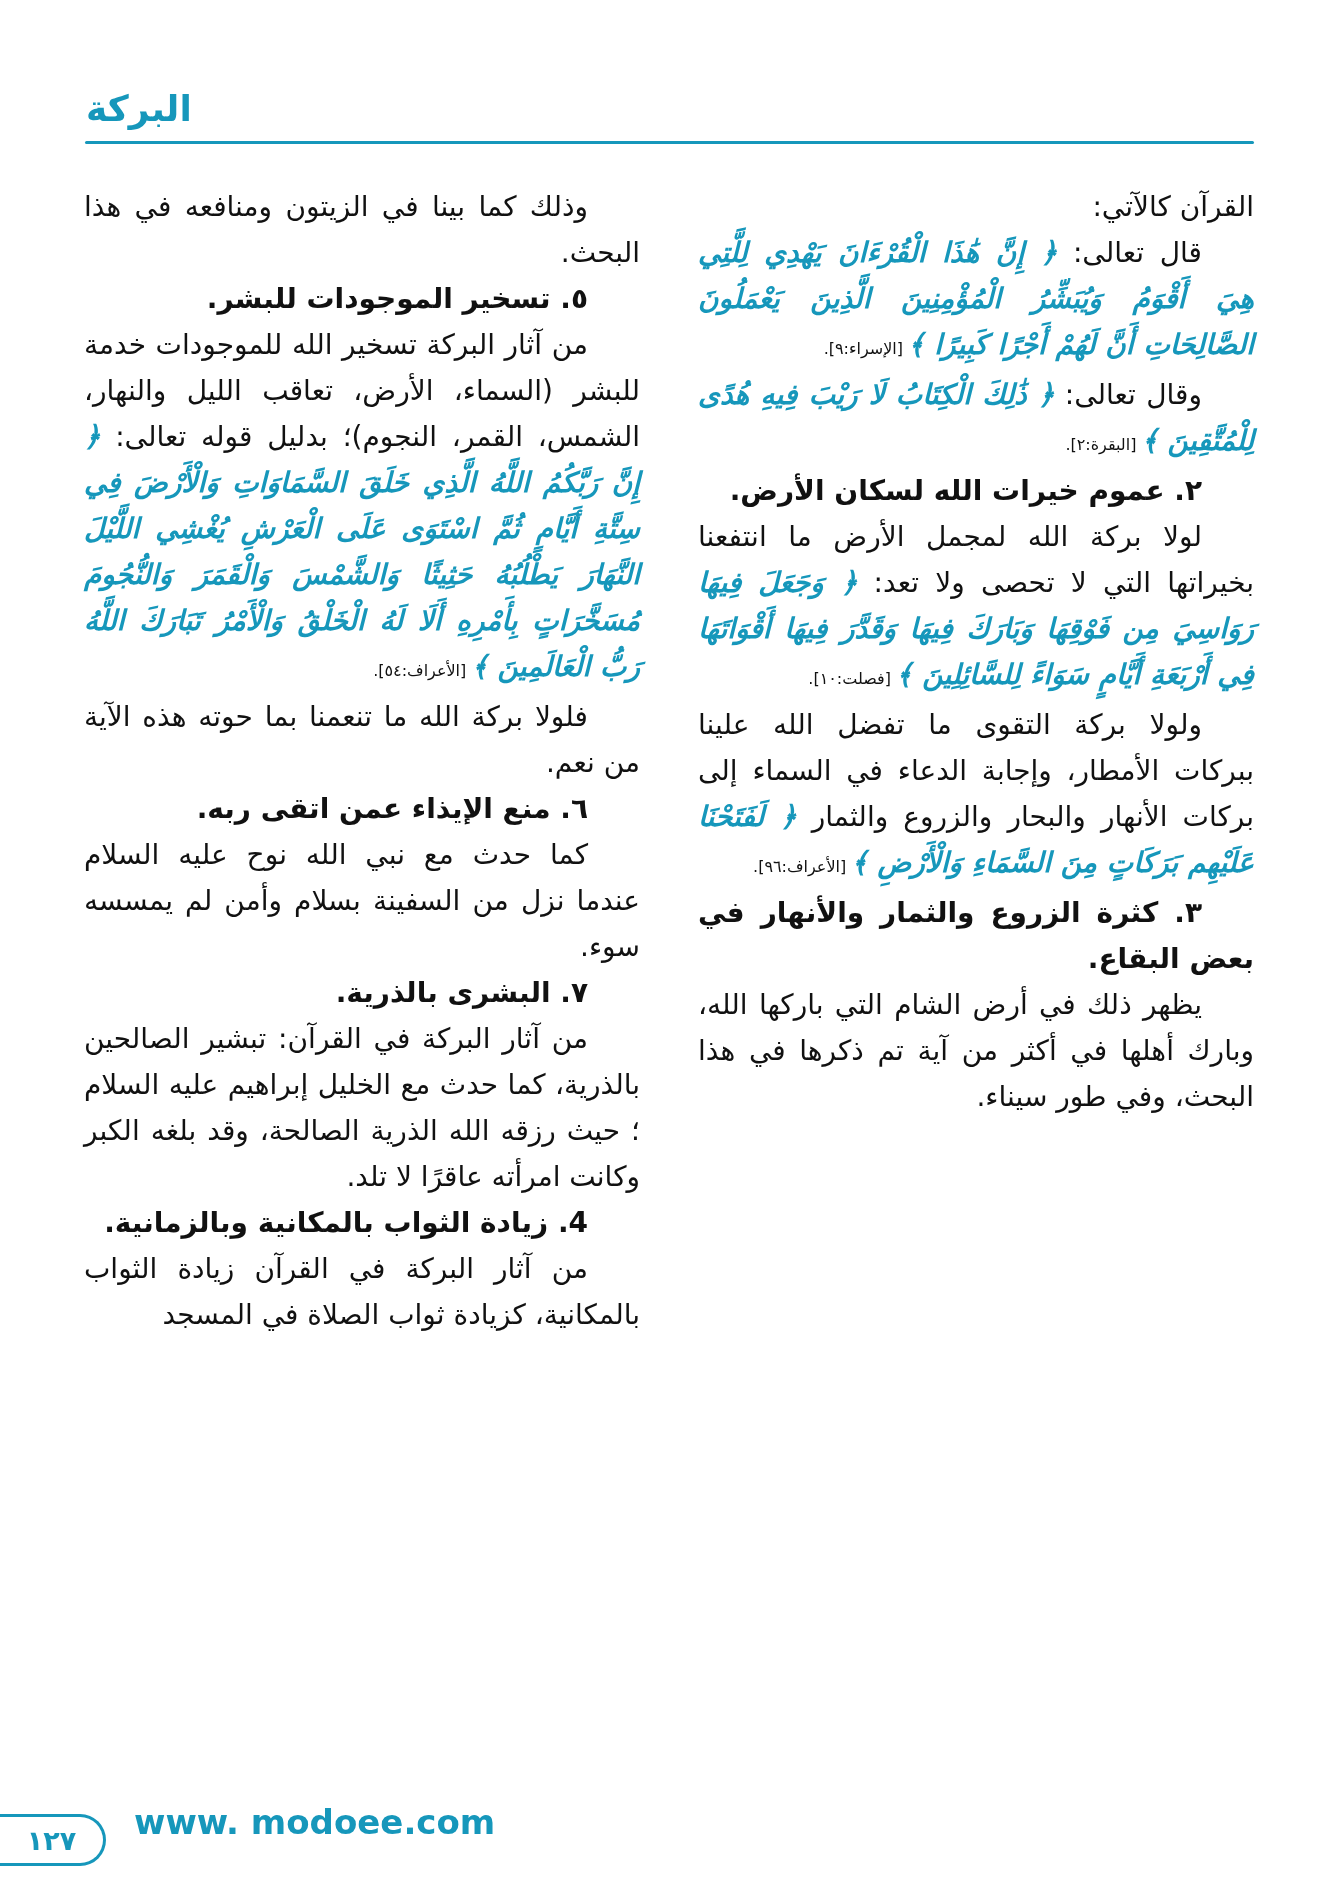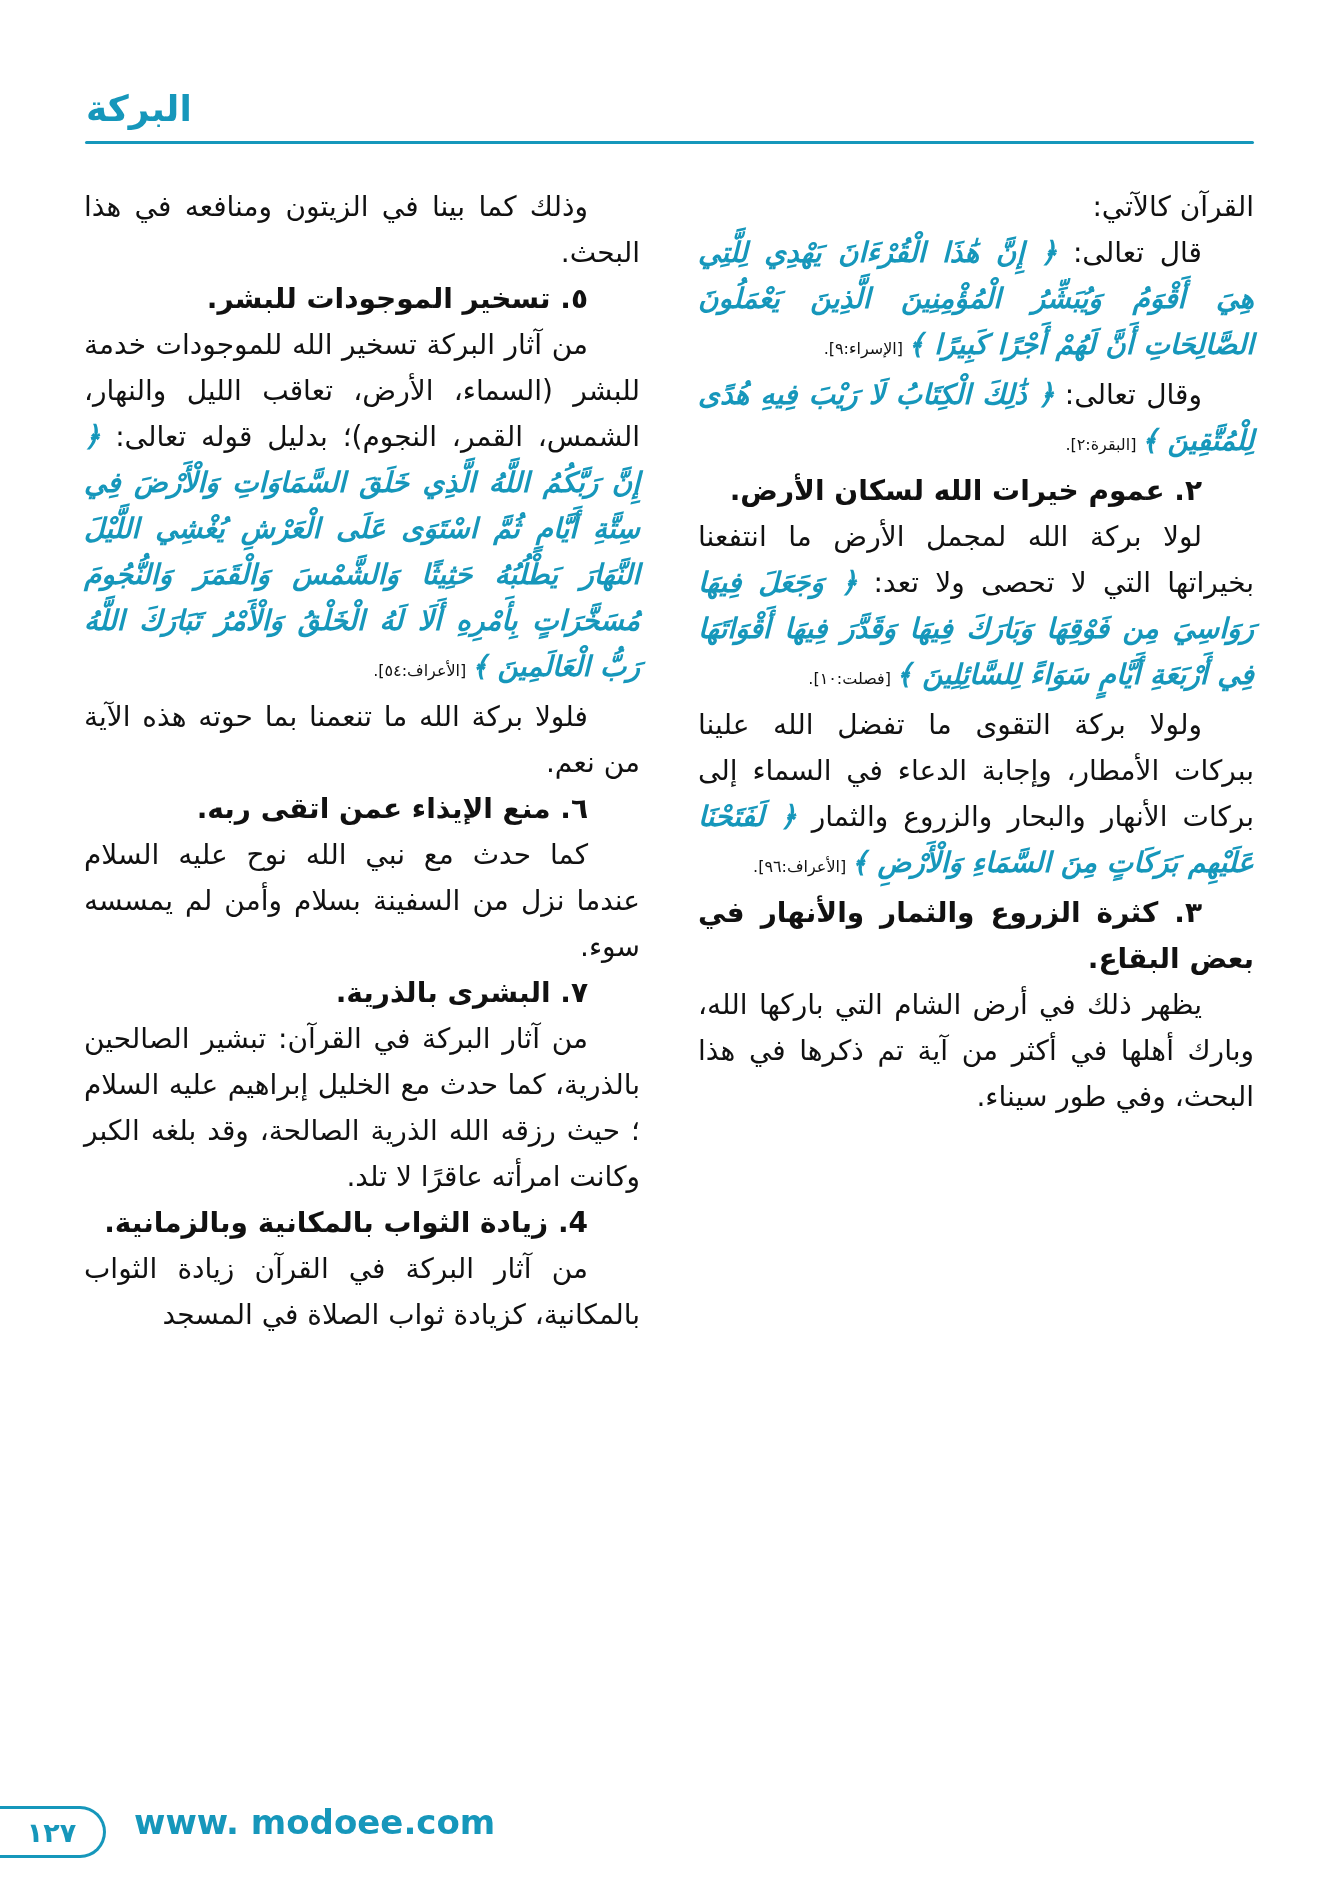--- a/index.html
+++ b/index.html
@@ -60,21 +60,21 @@
     font-style: italic;
   }
   .run-ref {
     font-size: 16px;
     color: #111111;
   }
   
   .page-number-tab {
     position: absolute;
     left: 0;
-    bottom: 32px;
+    bottom: 24px;
     width: 106px;
     height: 52px;
     border: 3px solid var(--accent);
     border-left: none;
     border-radius: 0 28px 28px 0;
     display: flex;
     align-items: center;
     justify-content: center;
   }
   .page-number {

